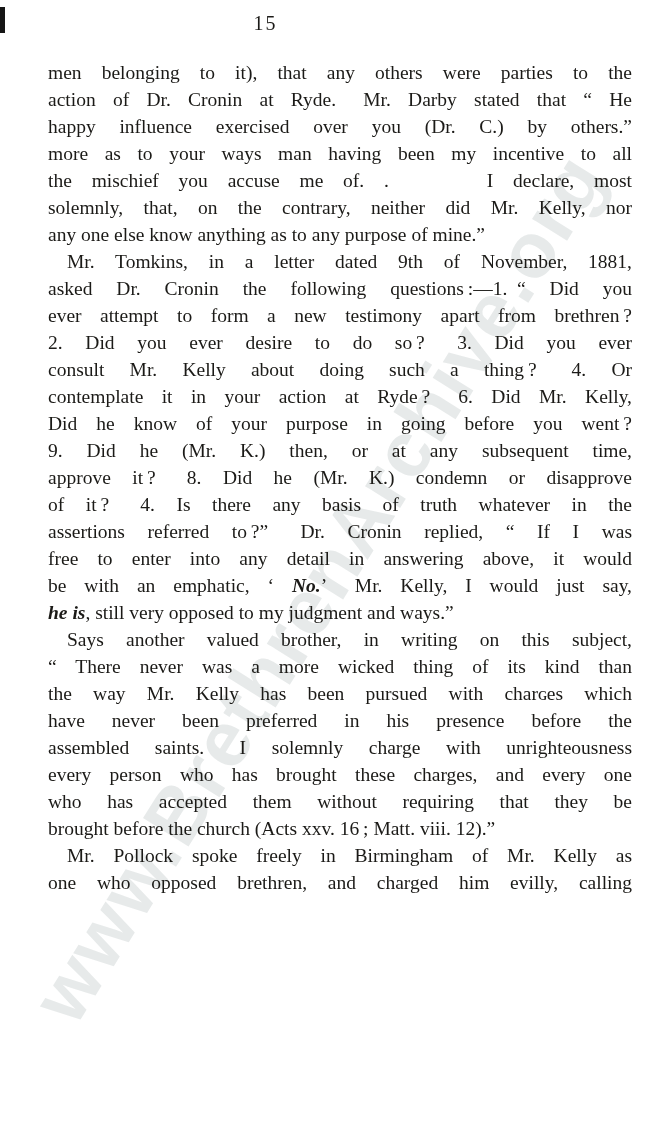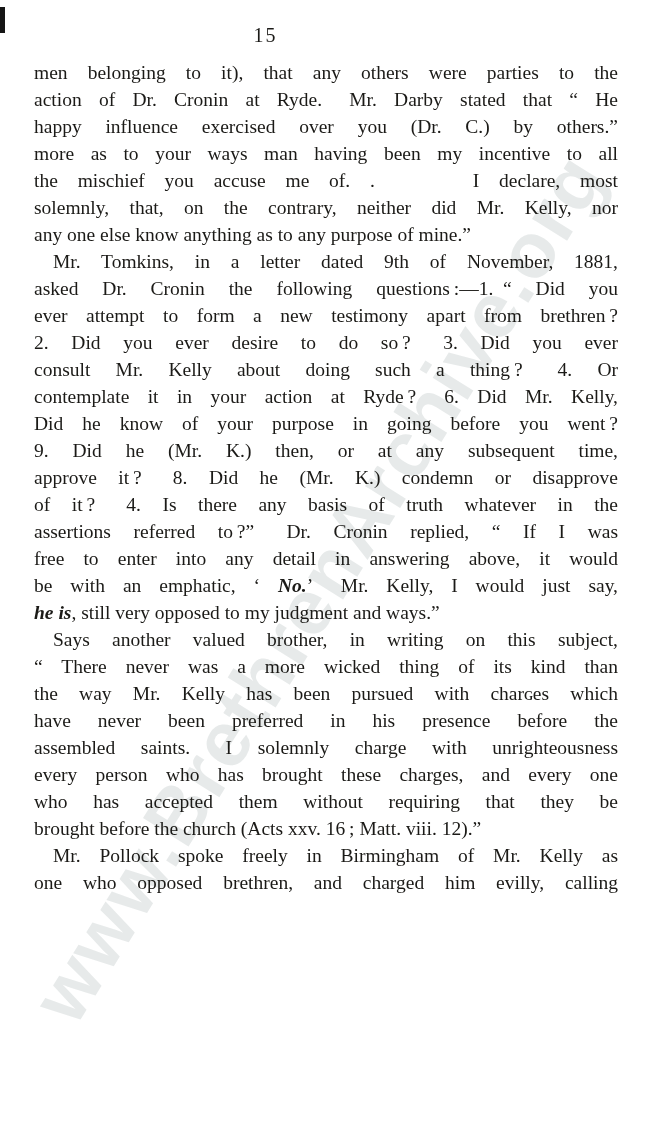--- a/index.html
+++ b/index.html
@@ -14,21 +14,21 @@
     color: #1b1a17;
   }
   .scan-mark {
     position: absolute;
     left: 0; top: 7px;
     width: 5px; height: 26px;
     background: #151515;
   }
   .page-number {
     position: absolute;
-    top: 24px; left: 0;
+    top: 12px; left: 0;
     width: 531px;
     text-align: center;
     font-size: 20px;
     letter-spacing: 2px;
     z-index: 1;
   }
   .watermark {
     position: absolute;
     left: 14px; top: 990px;
     transform: rotate(-58deg);
@@ -37,21 +37,21 @@
     font-weight: 700;
     font-size: 78px;
     letter-spacing: 2px;
     color: rgba(122, 138, 136, 0.18);
     white-space: nowrap;
     z-index: 0;
     user-select: none;
   }
   .text-block {
     position: absolute;
-    top: 59px; left: 34px;
+    top: 59px; left: 48px;
     width: 584px;
     z-index: 1;
   }
   .line {
     font-size: 19.5px;
     line-height: 27px;
     height: 27px;
     text-align: justify;
     text-align-last: justify;
   }

